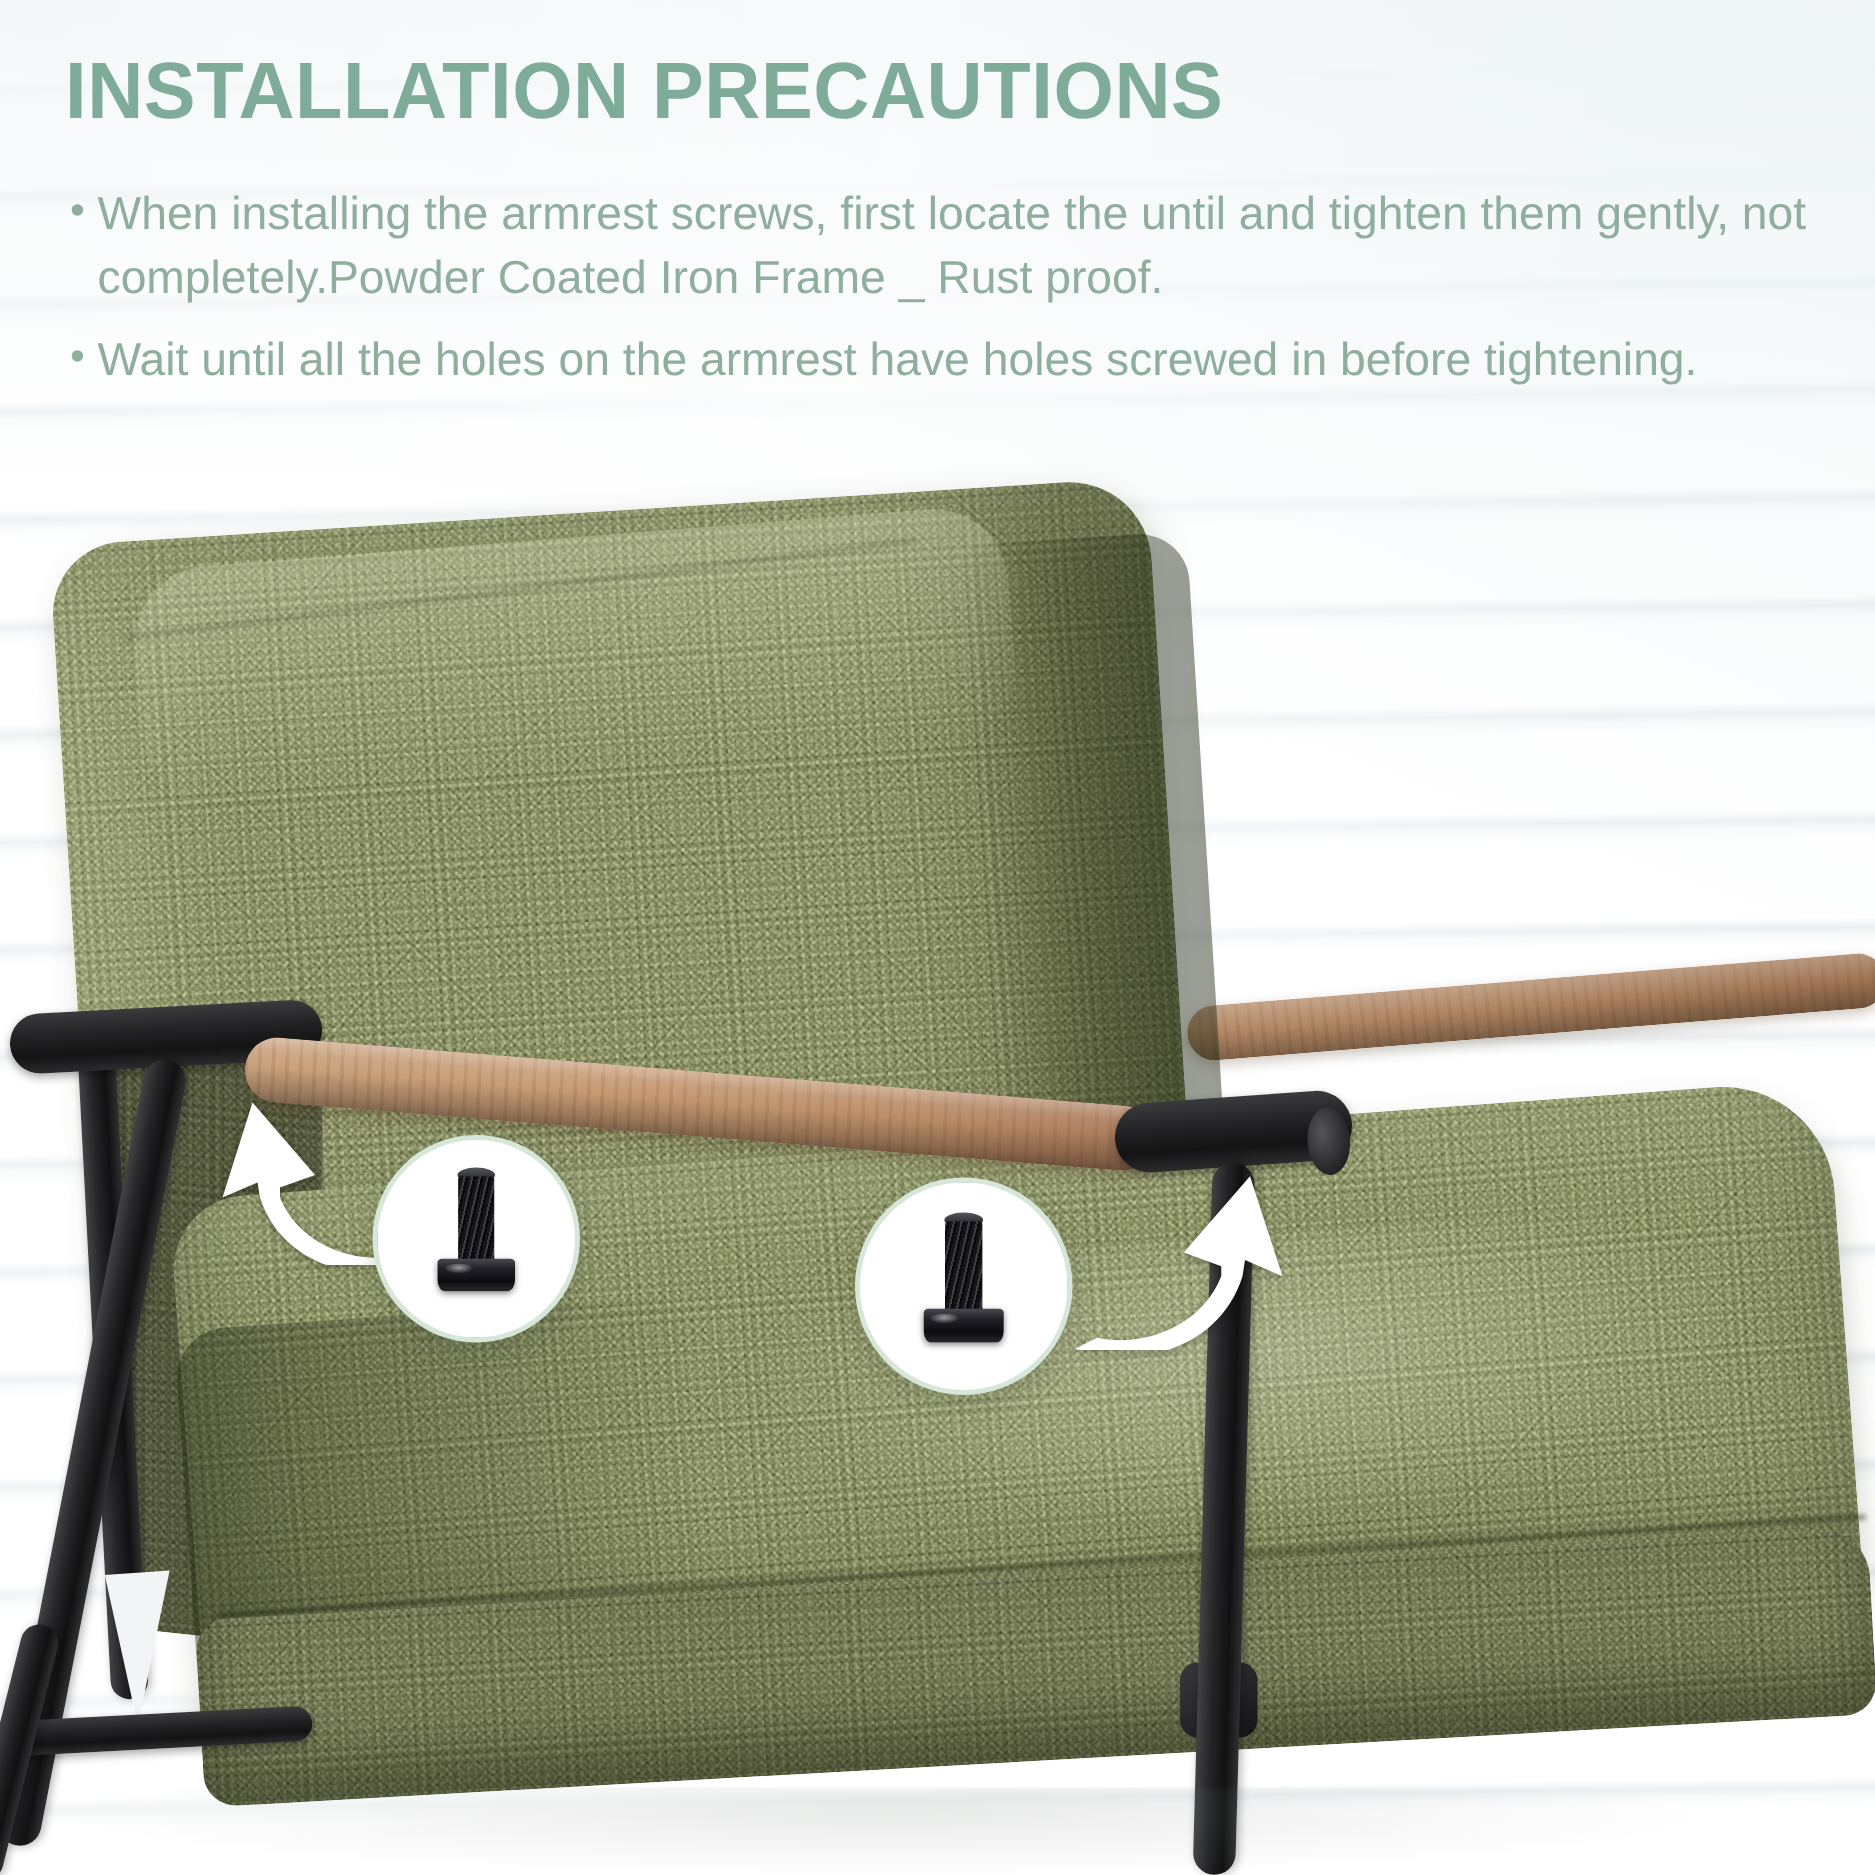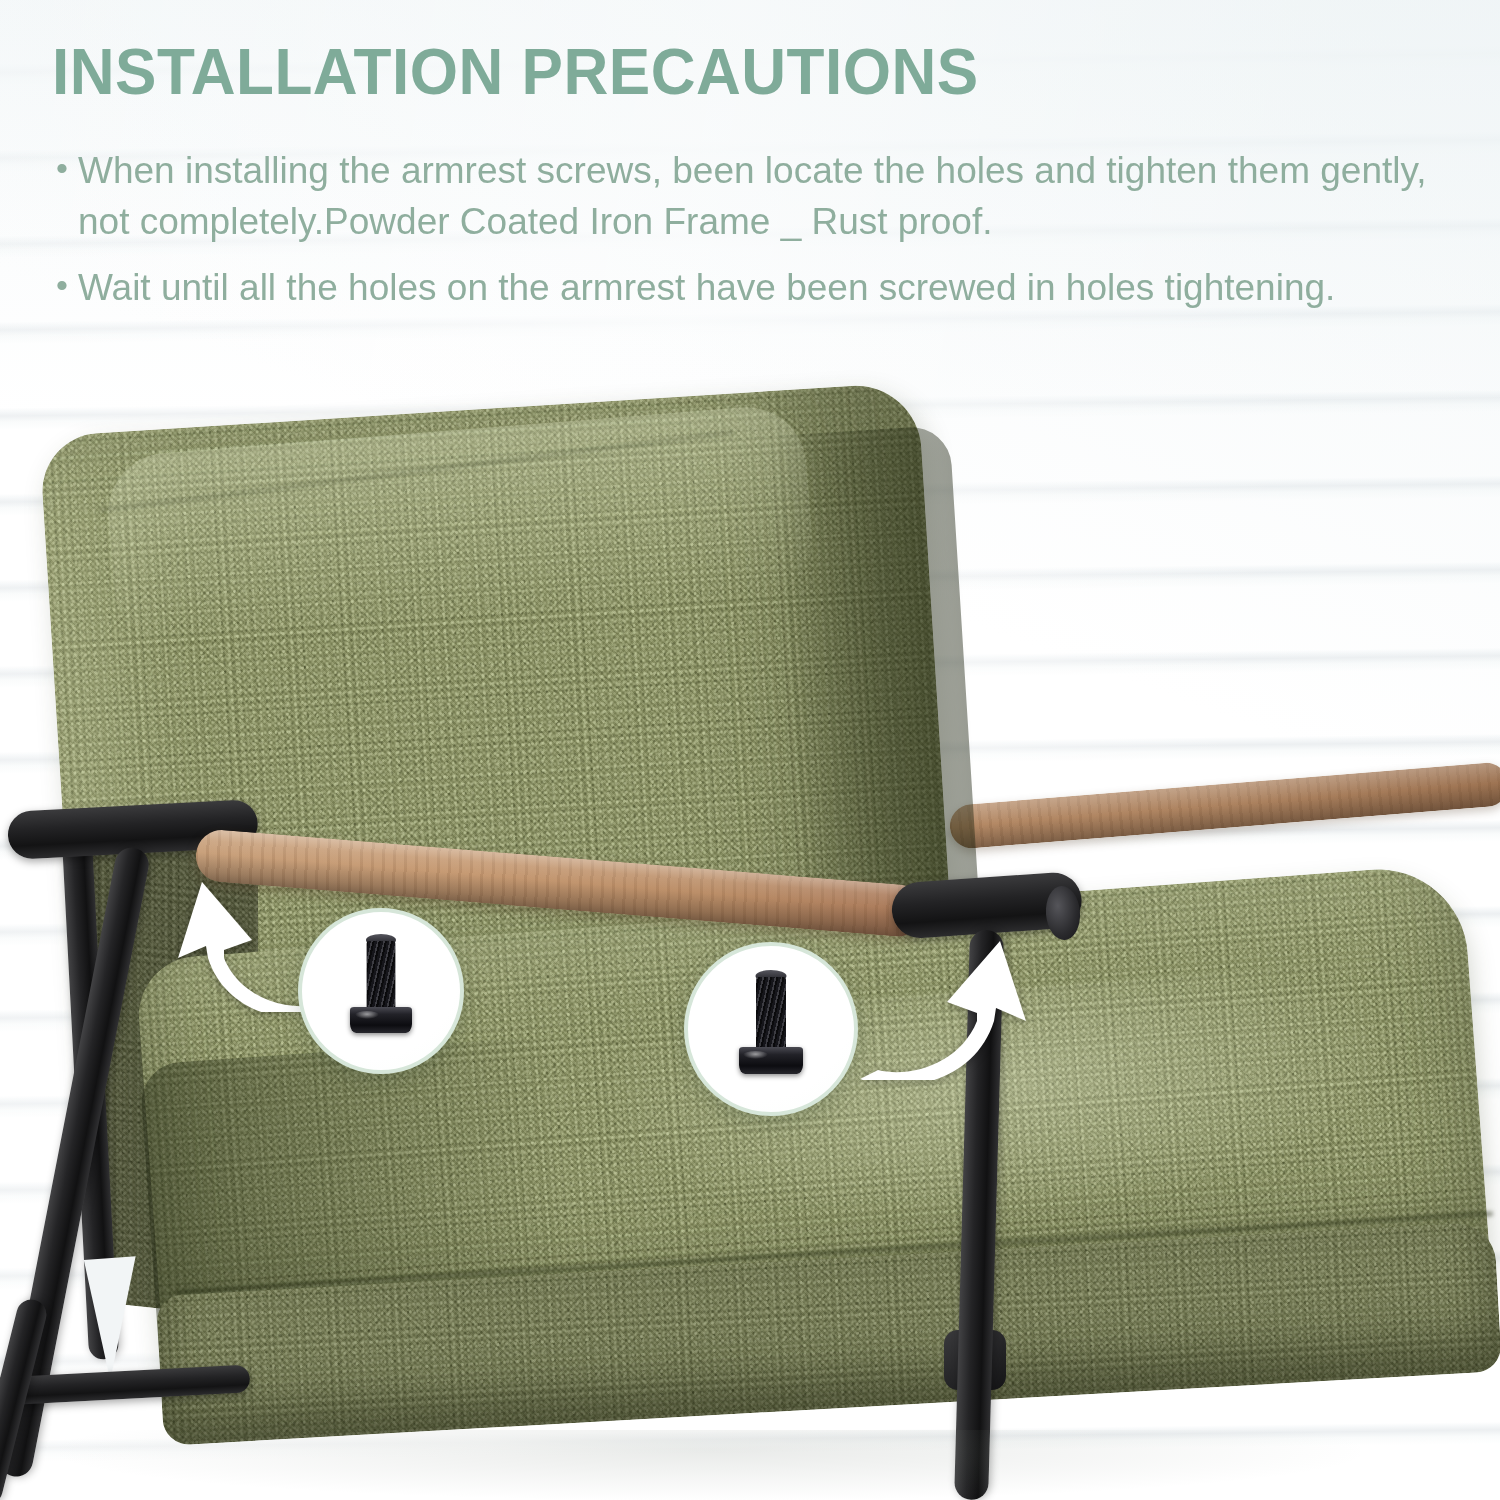--- a/index.html
+++ b/index.html
@@ -437,22 +437,22 @@
       <div class="head" style="width:64px;height:27px;top:74px;"></div>
       <div class="head-gloss" style="left:14px;top:78px;width:25px;height:8px;"></div>
     </div>
   </div>
 
   <div class="header">
     <div class="title">INSTALLATION PRECAUTIONS</div>
     <div class="bullets">
       <div class="bullet">
         <span class="dot">•</span>
-        <span class="btext">When installing the armrest screws, been locate the holes  and tighten them gently, not completely.Powder Coated Iron Frame _ Rust proof.</span>
+        <span class="btext">When installing the armrest screws, first locate the until  and tighten them gently, not completely.Powder Coated Iron Frame _ Rust proof.</span>
       </div>
       <div class="bullet">
         <span class="dot">•</span>
-        <span class="btext">Wait until all the holes on the armrest have been screwed in holes tightening.</span>
+        <span class="btext">Wait until all the holes on the armrest have holes screwed in before tightening.</span>
       </div>
     </div>
   </div>
 
 </div>
 
 </body></html>

